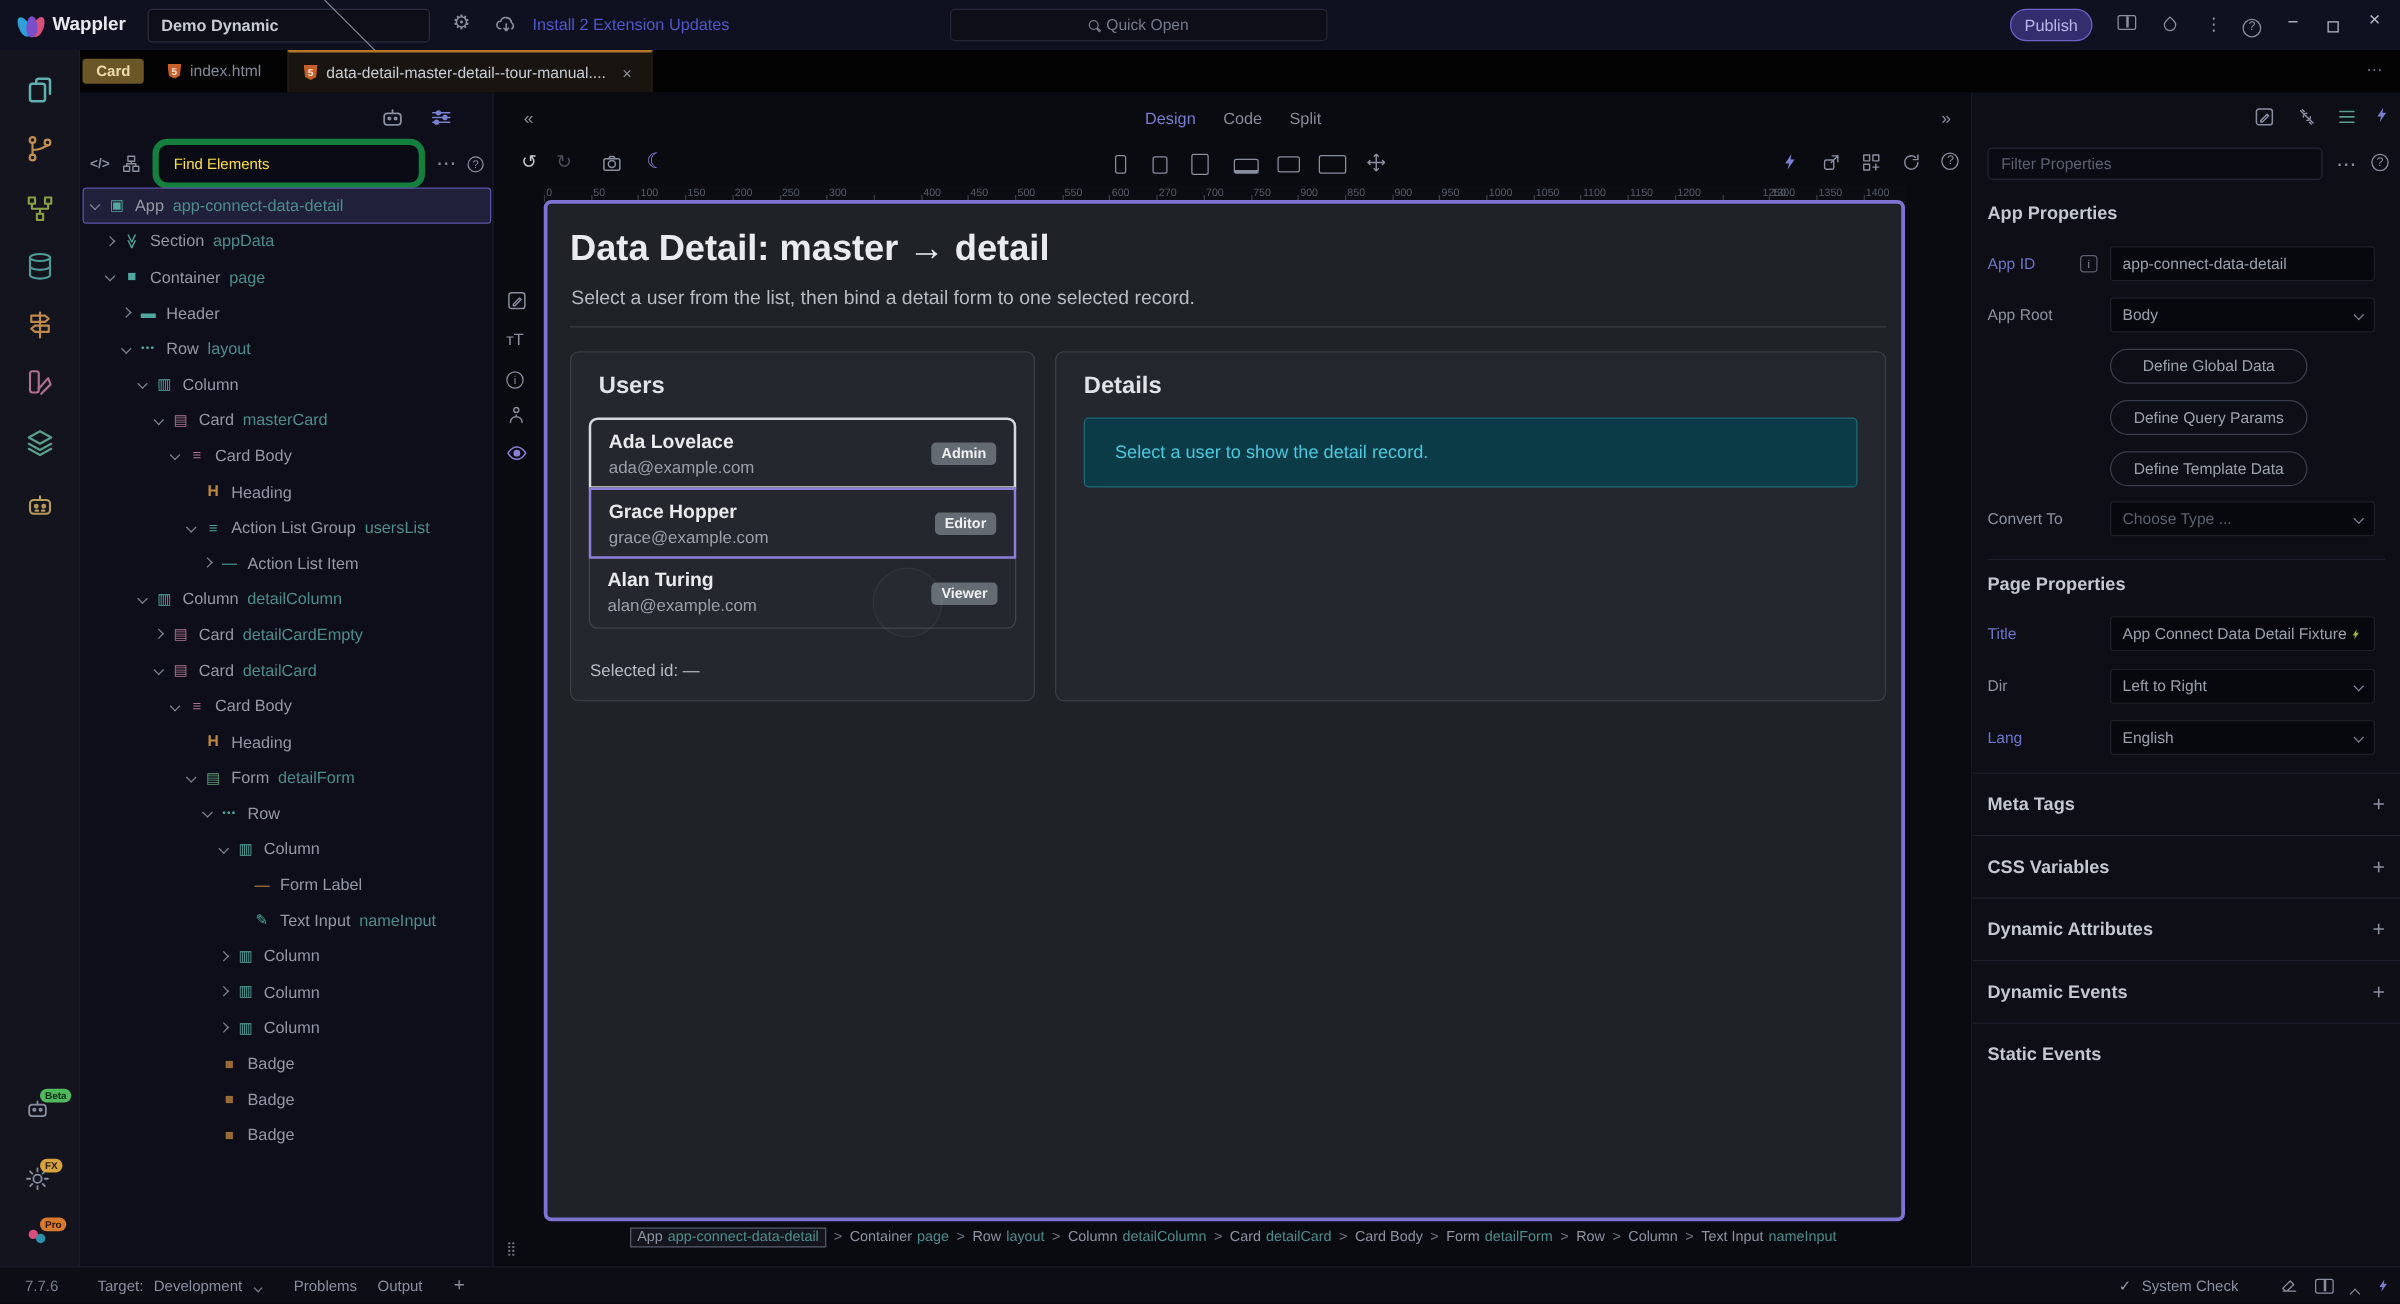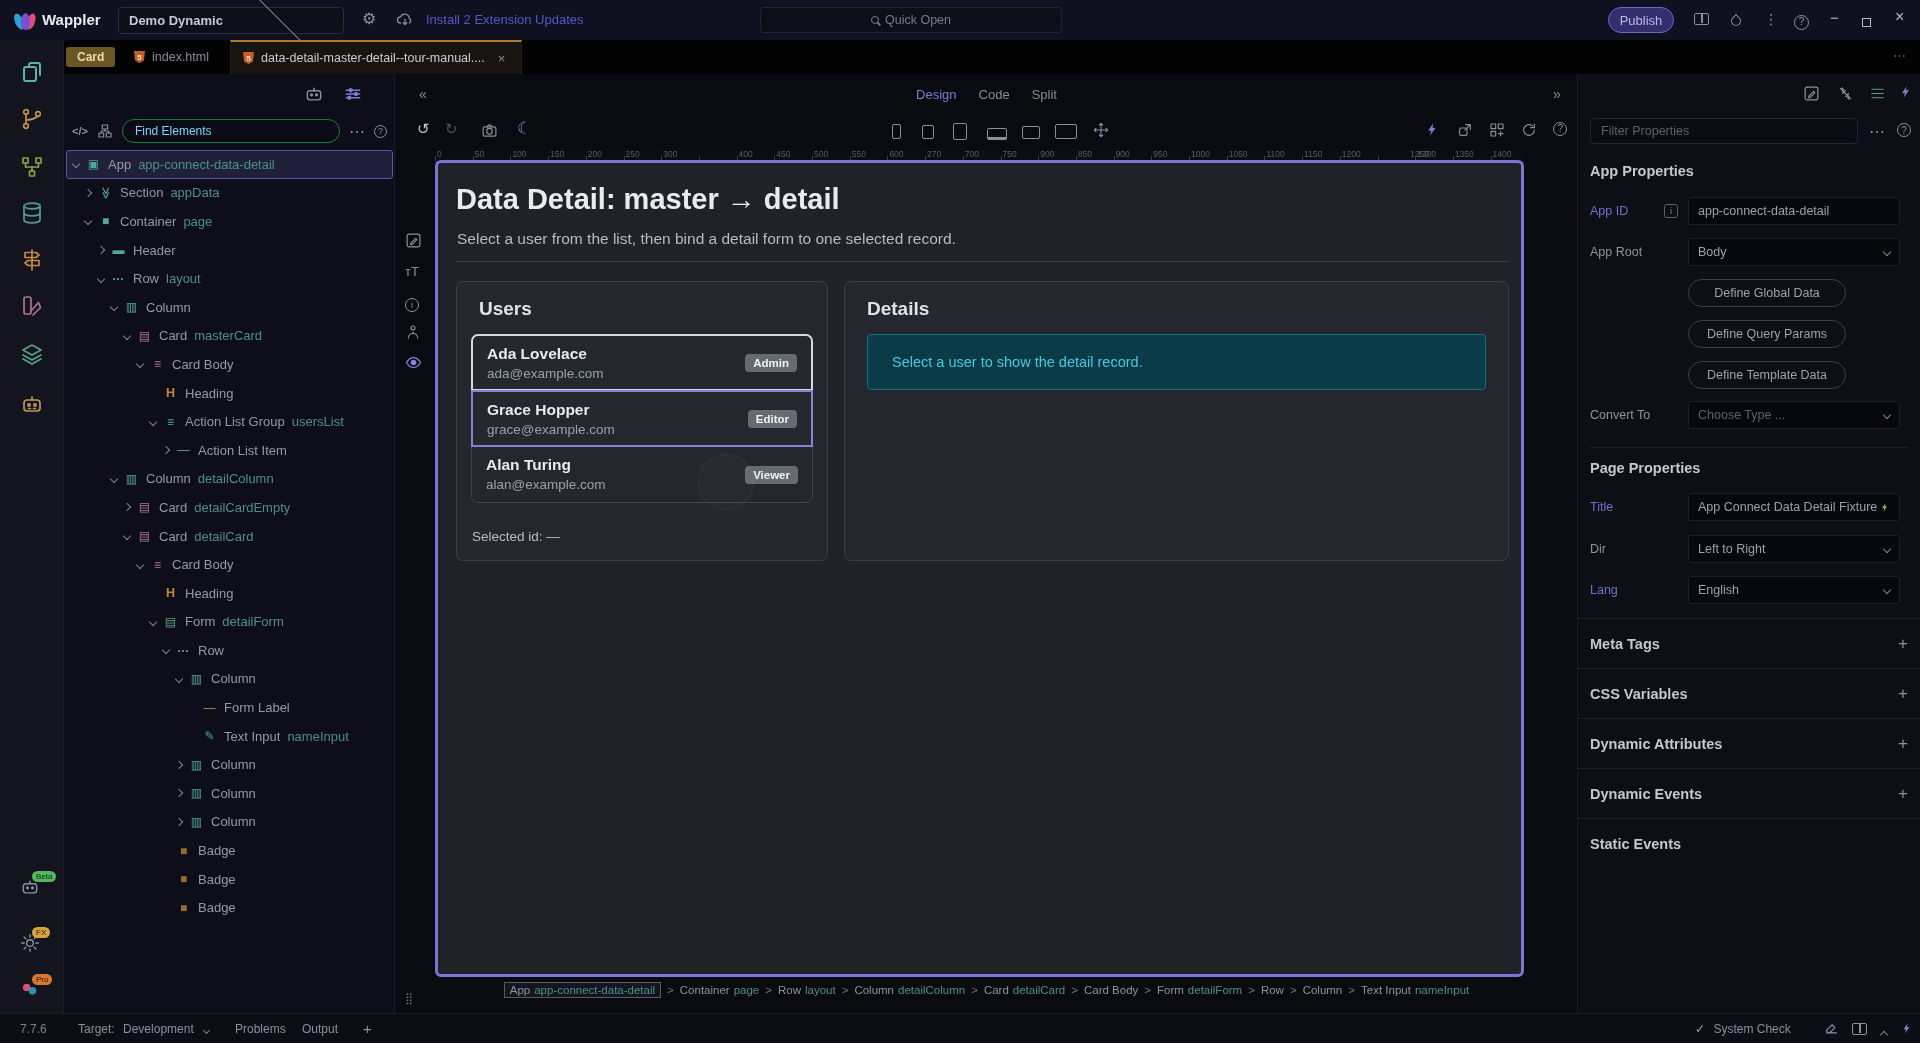--- a/index.html
+++ b/index.html
@@ -34,25 +34,25 @@
 
 #tabbar{position:absolute;left:0;top:40px;width:1920px;height:34px;background:#030304}
 .pagespill{position:absolute;left:66px;top:7px;padding:3px 11px;background:#6b5627;color:#ecdcab;font-size:12px;font-weight:bold;border-radius:3px}
 .ftab{position:absolute;top:0;height:34px;display:flex;align-items:center;gap:7px;padding:0 12px;font-size:12.5px;color:#868b97}
 .ftab.active{background:#181510;border-top:2px solid #b5772c;border-left:1px solid #241f16;border-right:1px solid #241f16;color:#c8ccd4}
 .h5ic{display:inline-flex;width:11px;height:12px;background:#c75f28;clip-path:polygon(0 0,100% 0,90% 80%,50% 100%,10% 80%);color:#f4e6da;font-size:8px;align-items:center;justify-content:center;font-weight:bold}
 .tabclose{color:#8a8f9a;font-size:13px;margin-left:6px}
 
 #rail{position:absolute;left:0;top:40px;width:64px;height:973px;background:#14141f;border-right:1px solid #1b1c28}
 .railic{position:absolute;left:20px}
-.badge-mini{position:absolute;font-size:8px;font-weight:normal;padding:1px 4px;border-radius:6px}
+.badge-mini{position:absolute;font-size:8px;font-weight:bold;padding:1px 4px;border-radius:6px}
 
 #elpanel{position:absolute;left:64px;top:74px;width:331px;height:939px;background:#0d0e19;border-right:1px solid #1c1d28}
 .findrow{position:absolute;left:0;top:40px;width:331px;height:34px;display:flex;align-items:center;gap:9px;padding:0 8px}
-.findinput{flex:1;height:24px;border:1px solid #15803d;border-radius:12px;background:#0a0b14;display:flex;align-items:center;padding:0 12px;color:#7dd3fc;font-size:12px}
+.findinput{flex:1;height:40px;border:5px solid #15803d;border-radius:12px;background:#0a0b14;display:flex;align-items:center;padding:0 12px;color:#fde047;font-size:12px}
 #tree{position:absolute;left:2px;top:76px;width:327px}
 .trow{height:28.6px;display:flex;align-items:center;gap:7px;font-size:13px;white-space:nowrap}
 .trow.sel{background:#20203a;border:1px solid #5b55a8;border-radius:3px}
 .ticon{font-size:12px;width:15px;text-align:center}
 .ticon.rot{transform:rotate(90deg)}
 .ticon.dots{font-size:8px;letter-spacing:1px}
 .ticon.bold{font-weight:bold;font-size:12.5px}
 .ttype{color:#9599a6}
 .tname{color:#4d8e8c}
 

